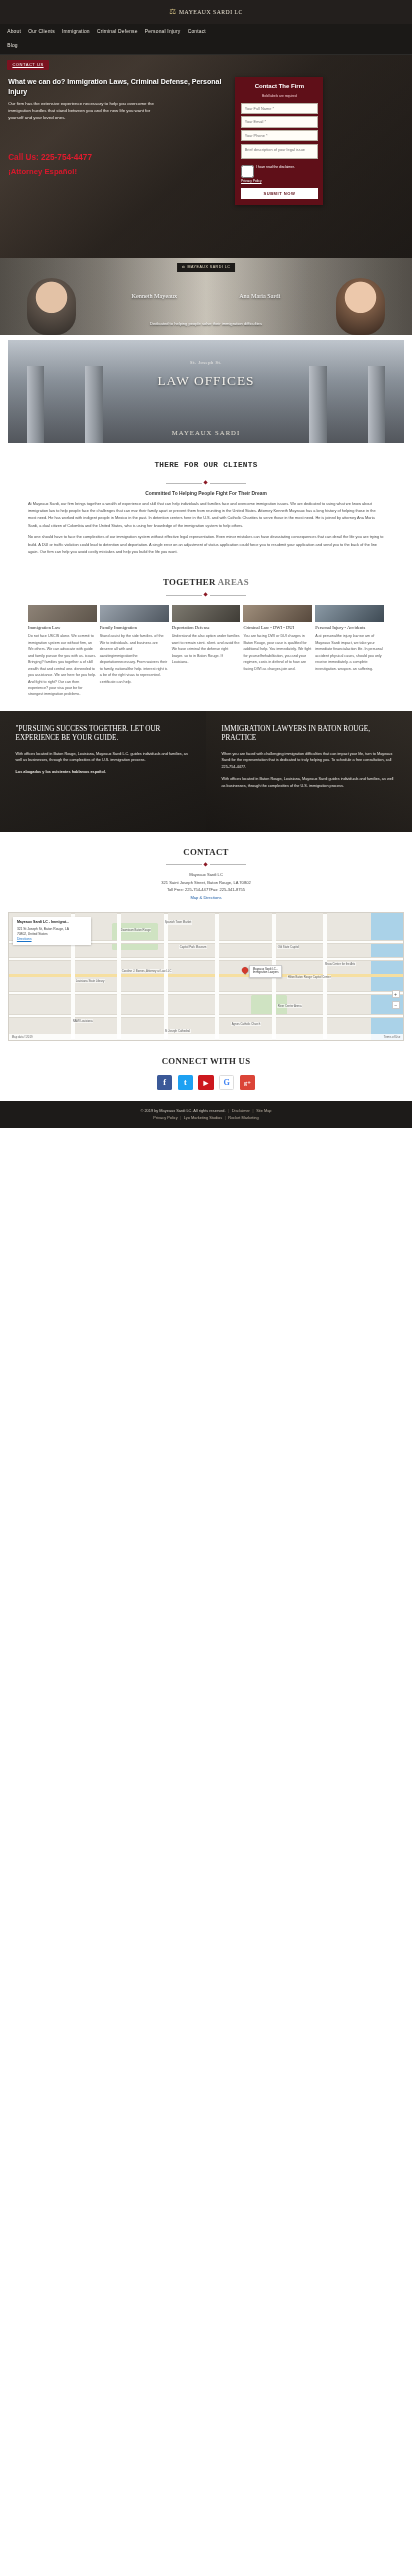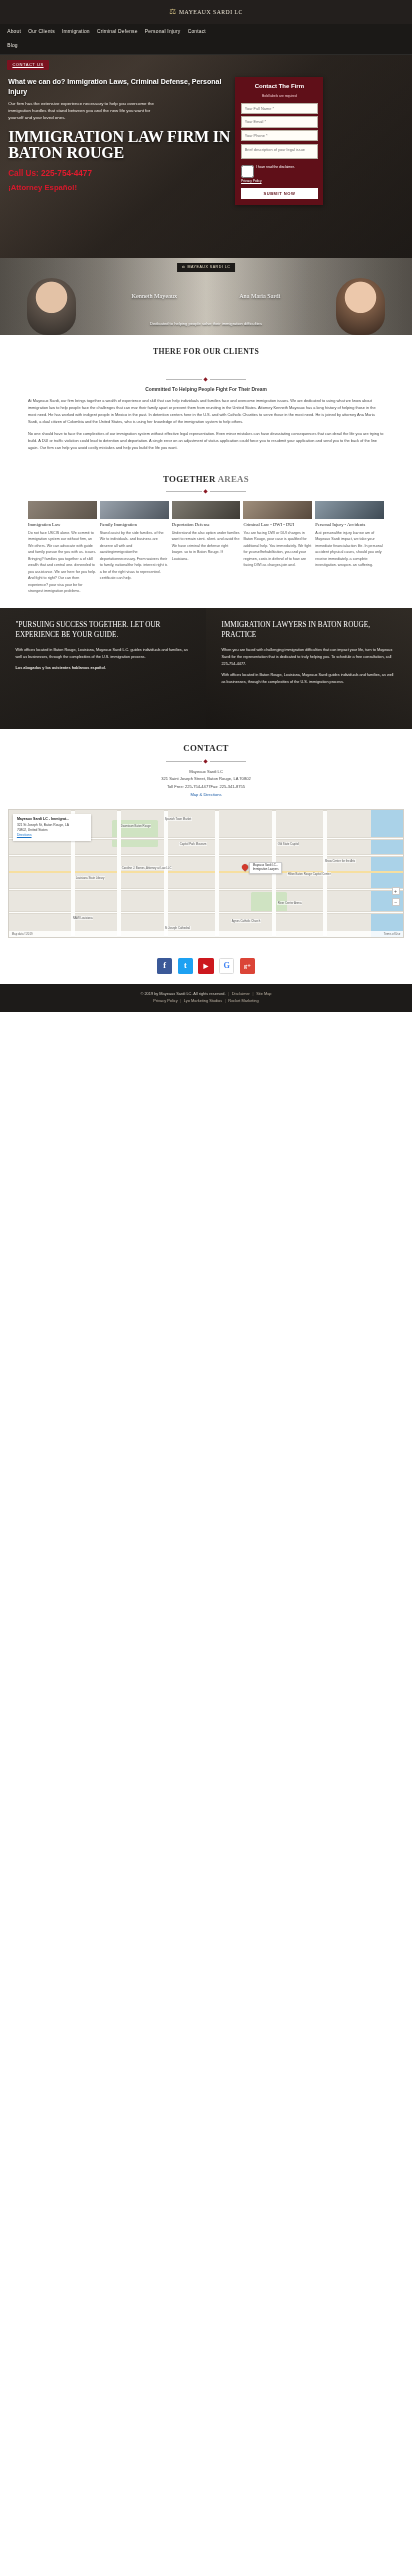--- a/index.html
+++ b/index.html
@@ -93,21 +93,21 @@
   .hero-h1 {
     margin-top: 7.2px;
     font-family: "Liberation Serif", serif;
     font-size: 16px;
     line-height: 1.02;
     font-weight: bold;
     letter-spacing: -0.2px;
     text-shadow: 0 1px 2.6px rgba(0,0,0,.65);
   }
   .hero-call {
-    margin-top: 7px;
+    margin-top: 31px;
     color: #d8182c;
     font-size: 8.2px;
     font-weight: bold;
   }
   .hero-call .num { color: #e11b2e; }
   .hero-span {
     color: #d8182c;
     font-size: 7.7px;
     font-weight: bold;
     margin-top: 1px;
@@ -261,25 +261,25 @@
     bottom: 0;
     width: 17.5px;
     height: 77px;
     background: linear-gradient(90deg, #b9bec5, #8f959c 60%, #6c7278);
   }
 
   
   .section { padding: 11.3px 28px; }
   .sec-title {
     text-align: center;
-    font-family: Liberation Serif, serif;
+    font-family: Liberation Mono, monospace;
     font-size: 7.7px;
     letter-spacing: 0.3px;
     color: #2e2e2e;
-    margin-bottom: 20px;
+    margin-bottom: 10px;
   }
   .divider-wrap { display: flex; align-items: center; justify-content: center; gap: 2.1px; margin: 4.1px 0 5.2px 0; }
   .divider-line { width: 36px; height: 0.5px; background: #b9b9b9; }
   .divider-dot { width: 3.1px; height: 3.1px; background: #8b1a25; transform: rotate(45deg); }
   .lead {
     text-align: center;
     font-weight: bold;
     font-size: 4.9px;
     color: #3a3a3a;
     margin-bottom: 3.1px;
@@ -494,21 +494,20 @@
       <a href="#">Personal Injury</a>
       <a href="#">Contact</a>
       <a href="#" style="flex-basis:100%">Blog</a>
     </nav>
     <a class="nav-contact-btn" href="#">CONTACT US</a>
 
     <div class="hero-body">
       <div class="hero-left">
         <div class="hero-q">What we can do? Immigration Laws, Criminal Defense, Personal Injury</div>
         <div class="hero-sub">Our firm has the extensive experience necessary to help you overcome the immigration hurdles that stand between you and the new life you want for yourself and your loved ones.</div>
-        <h1 class="hero-h1">IMMIGRATION LAW FIRM IN BATON ROUGE</h1>
         <div class="hero-call">
           <span>Call Us:</span>
           <span class="num">225-754-4477</span>
         </div>
         <div class="hero-span">¡Attorney Español!</div>
       </div>
 
       <div class="form-card">
         <div class="form-title">Contact The Firm</div>
         <div class="form-note">Bold labels are required</div>
@@ -534,20 +533,29 @@
       <span>⚖</span>
       <span>MAYEAUX SARDI LC</span>
     </div>
     <div class="att-names">
       <span>Kenneth Mayeaux</span>
       <span>Ana Maria Sardi</span>
     </div>
     <div class="att-tag">Dedicated to helping people solve their immigration difficulties</div>
   </section>
 
+  <section class="building">
+    <div class="bld-col" style="left:18.5px"></div>
+    <div class="bld-col" style="left:77px"></div>
+    <div class="bld-col" style="right:77px"></div>
+    <div class="bld-col" style="right:18.5px"></div>
+    <div class="sign-small">St. Joseph St.</div>
+    <div class="sign">LAW OFFICES</div>
+    <div class="sign-name">MAYEAUX SARDI</div>
+  </section>
 
   <section class="section">
     <h2 class="sec-title">THERE FOR OUR CLIENTS</h2>
     <div class="divider-wrap">
       <div class="divider-line"></div>
         <div class="divider-dot"></div>
         <div class="divider-line"></div>
     </div>
     <div class="lead">Committed To Helping People Fight For Their Dream</div>
     <div class="body-copy">
@@ -668,20 +676,21 @@
     <div class="map-ctl" style="top:77px">+</div>
     <div class="map-ctl" style="top:88px">−</div>
 
     <div class="map-footer">
       <span>Map data ©2019</span>
       <span>Terms of Use</span>
     </div>
   </section>
 
   <section class="social-sec">
+    <h2 class="social-title">CONNECT WITH US</h2>
     <div class="social-row">
       <div class="social-icon" style="background:#3b5998">f</div>
       <div class="social-icon" style="background:#1da1f2">t</div>
       <div class="social-icon" style="background:#cc181e; font-size:6.2px">▶</div>
       <div class="social-icon" style="background:#ffffff; color:#4285f4; border:0.5px solid #ddd">G</div>
       <div class="social-icon" style="background:#db4437; font-size:6.2px">g+</div>
     </div>
   </section>
 
   <footer class="footer">

